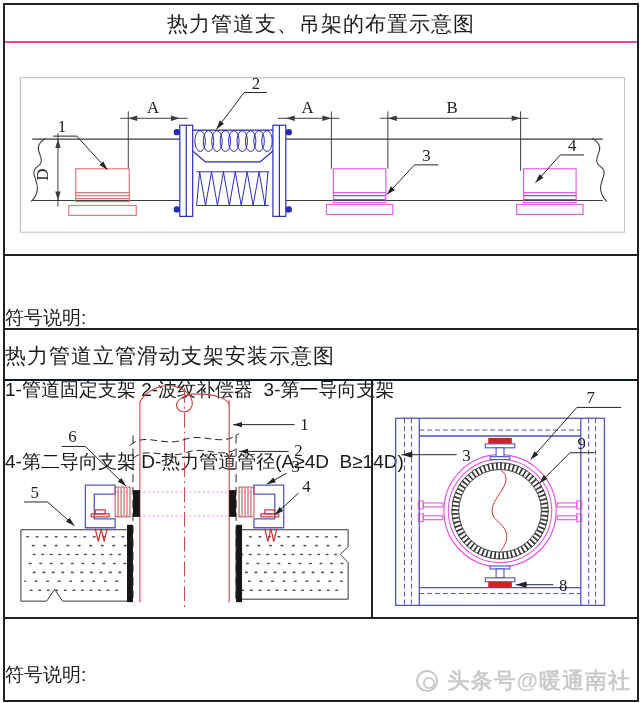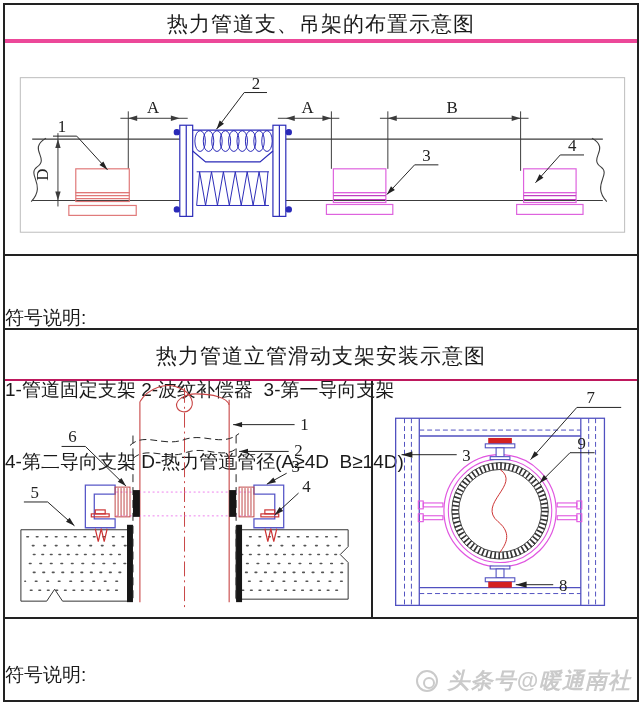--- a/index.html
+++ b/index.html
@@ -10,49 +10,48 @@
     border:2px solid #222;
     background:#fff;
     font-family:"Liberation Sans","DejaVu Sans",sans-serif;
     color:#1a1a1a;
     overflow:hidden;
   }
   .row{box-sizing:border-box;}
   .title-row{
     height:38px;line-height:38px;text-align:center;
     font-size:21px;letter-spacing:1px;
-    border-bottom:4px solid #ec4899;
+    border-bottom:2px solid #ec4899;
   }
   .draw1-row{height:213px;border-bottom:2px solid #222;}
   .legend-row{
     border-bottom:2px solid #222;
     white-space:pre;
   }
   .legend1{height:74px;padding-top:2px;font-size:19px;line-height:24px;}
   .title2-row{
-    height:51px;line-height:51px;text-align:center;
+    height:51px;line-height:51px;
     font-size:21px;letter-spacing:1px;
-    border-bottom:2px solid #be185d;
+    border-bottom:2px solid #0f172a;
   }
   .draw2-row{height:238px;border-bottom:2px solid #222;display:flex;}
   .draw2-left{width:366px;border-right:2px solid #222;}
   .draw2-right{width:260px;}
   .legend2{height:67px;padding-top:1px;font-size:19px;line-height:22px;border-bottom:none;}
   svg{display:block;}
   svg text{
     font-family:"Liberation Serif","DejaVu Serif",serif;
     font-size:17px;fill:#222;
   }
   .watermark{
     position:absolute;right:6px;bottom:4px;
     display:flex;align-items:center;gap:10px;
     color:#c3c3c3;opacity:0.88;
     font-size:22px;font-weight:bold;letter-spacing:1px;
     pointer-events:none;
-    font-style:italic;
   }
   .wm-icon{
     width:22px;height:22px;border:2px solid #c3c3c3;border-radius:50%;
     box-sizing:border-box;position:relative;flex:0 0 auto;
   }
   .wm-icon::after{
     content:"";position:absolute;left:5px;top:5px;width:8px;height:8px;
     border:2px solid #c3c3c3;border-radius:50%;
   }
 </style>

